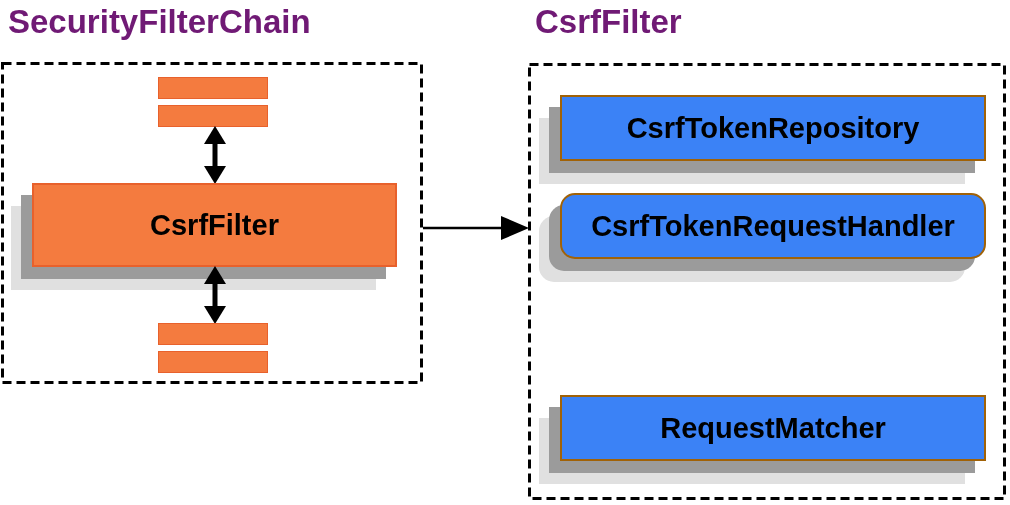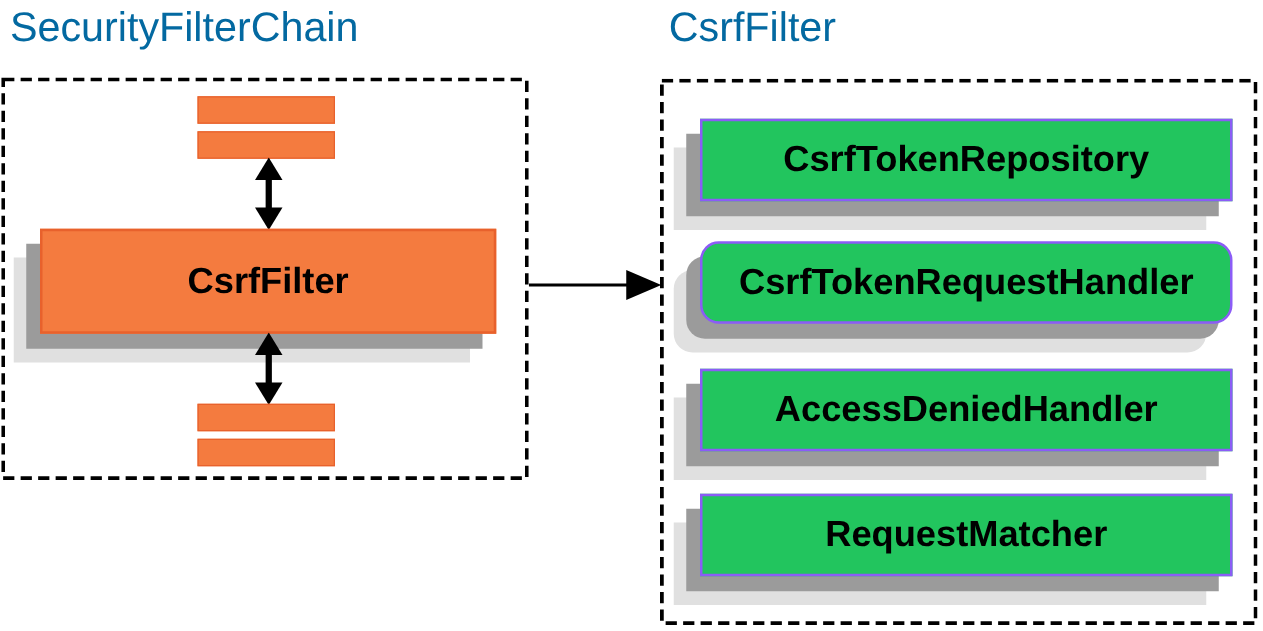--- a/index.html
+++ b/index.html
@@ -11,22 +11,22 @@
     position: relative;
     width: 1010px;
     height: 505px;
     background: #ffffff;
     font-family: "Liberation Sans", sans-serif;
     overflow: hidden;
   }
   .panel-title {
     position: absolute;
     font-size: 33px;
-    font-weight: normal;
-    color: #0369a1;
+    font-weight: bold;
+    color: #701a75;
     white-space: nowrap;
     line-height: 1.1;
   }
   .title-left  { left: 8px;   top: 4px; }
   .title-right { left: 535px; top: 4px; }
 
   .dashed-panel { position: absolute; }
   .dashed-panel > svg.border-svg {
     position: absolute;
     left: 0; top: 0;
@@ -86,22 +86,22 @@
     top: 213px;
     width: 106px;
     height: 30px;
   }
 
   .component-box {
     position: absolute;
     left: 32px;
     width: 426px;
     height: 66px;
-    background: #22c55e;
-    border: 2px solid #8b5cf6;
+    background: #3b82f6;
+    border: 2px solid #a16207;
     box-sizing: border-box;
     display: flex;
     align-items: center;
     justify-content: center;
   }
   .component-box .component-label {
     font-size: 29px;
     font-weight: bold;
     color: #000000;
     white-space: nowrap;
@@ -159,22 +159,19 @@
     </svg>
 
     <div class="component-box component-1 shadowed">
       <span class="component-label">CsrfTokenRepository</span>
     </div>
 
     <div class="component-box component-2 shadowed">
       <span class="component-label">CsrfTokenRequestHandler</span>
     </div>
 
-    <div class="component-box component-3 shadowed">
-      <span class="component-label">AccessDeniedHandler</span>
-    </div>
 
     <div class="component-box component-4 shadowed">
       <span class="component-label">RequestMatcher</span>
     </div>
   </div>
 
 </div>
 
 </body></html>

